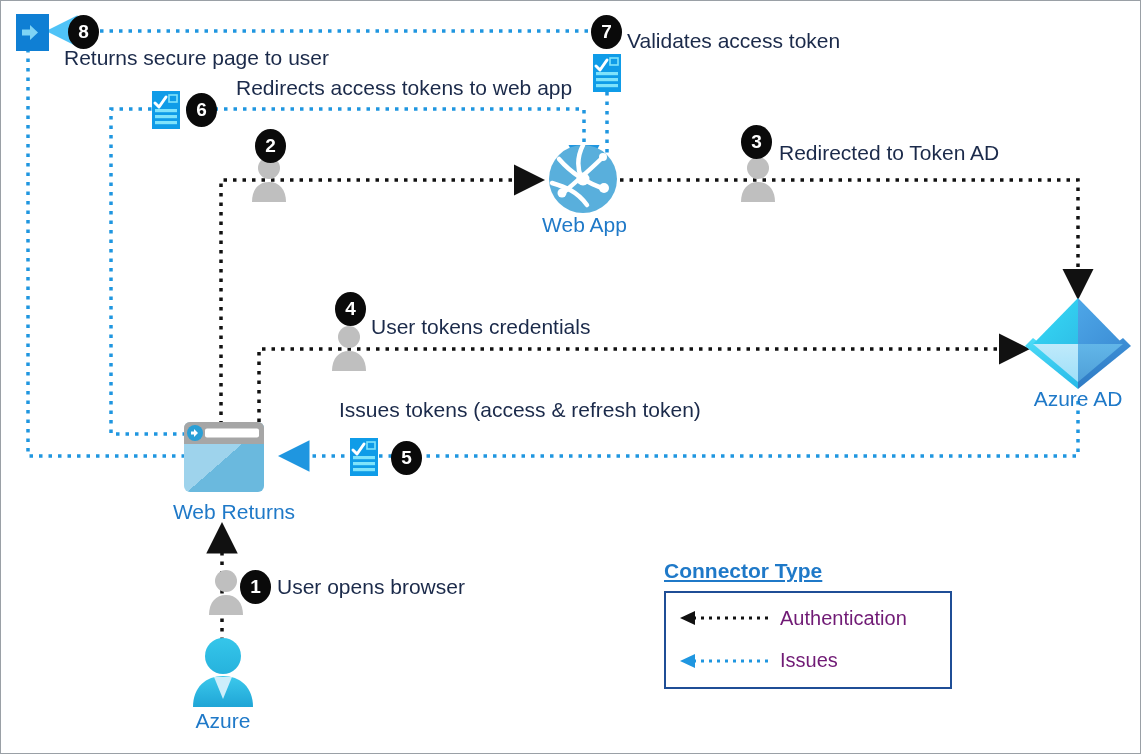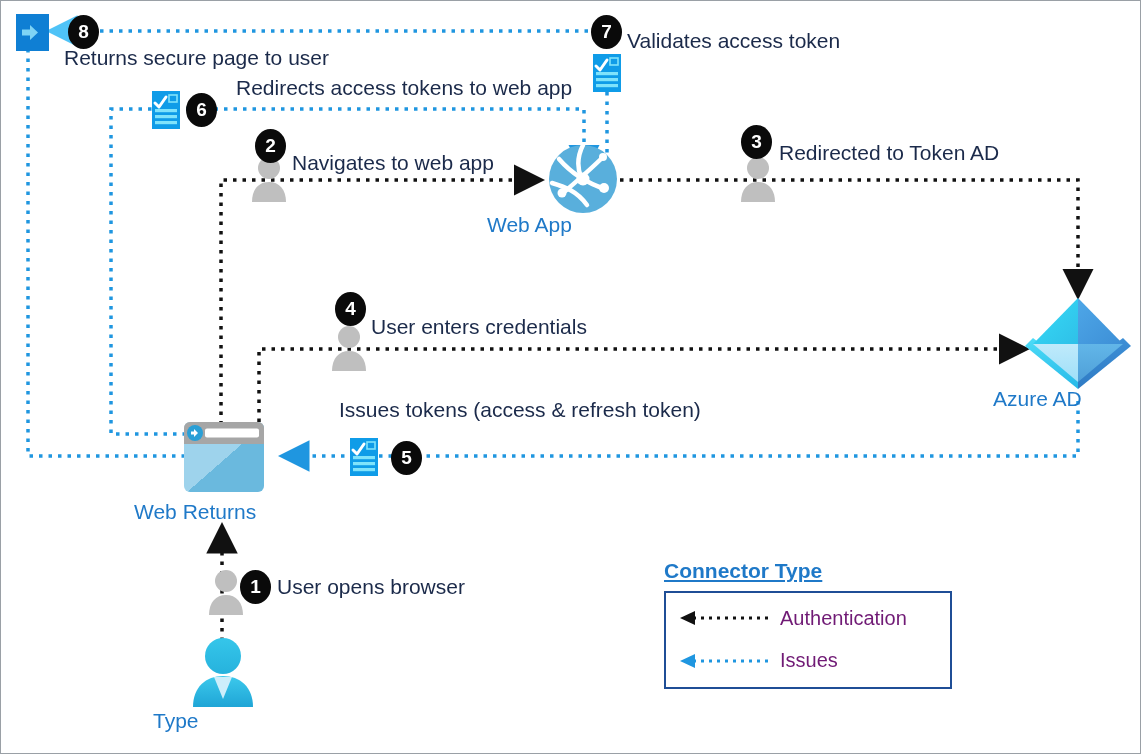--- a/index.html
+++ b/index.html
@@ -12,21 +12,21 @@
     border:1px solid #9aa0a6;
     box-sizing:border-box;
     overflow:hidden;
   }
   #wires{position:absolute;left:0;top:0;width:1141px;height:754px;}
   .node{position:absolute;}
   .nlabel{
     position:absolute;
     color:#1f79c8;
     font-size:21px;
-    text-align:left;
+    text-align:center;
     white-space:nowrap;
     font-family:"Liberation Sans", sans-serif;
   }
   .steptext{
     position:absolute;
     color:#1b2a4a;
     font-size:21px;
     white-space:nowrap;
     font-family:"Liberation Sans", sans-serif;
   }
@@ -219,49 +219,48 @@
         <linearGradient id="ub" x1="0" y1="0" x2="0" y2="1">
           <stop offset="0%" stop-color="#3cc9ec"></stop>
             <stop offset="100%" stop-color="#1fa5d6"></stop>
         </linearGradient>
       </defs>
       <circle cx="34" cy="19" r="18" fill="url(#uh)"></circle>
       <path d="M4,70 C4,50 17,39 34,39 C51,39 64,50 64,70 z" fill="url(#ub)"></path>
       <path d="M25,40 L34,62 L43,40 z" fill="#cdeefb"></path>
     </svg>
   </div>
-  <div class="nlabel" style="left:152px;top:708px;width:140px;">Type</div>
+  <div class="nlabel" style="left:152px;top:708px;width:140px;">Azure</div>
 
   <svg class="person" style="left:208px;top:568px;" viewBox="0 0 34 46" xmlns="http://www.w3.org/2000/svg">
     <circle cx="17" cy="12" r="11" fill="#bfbfbf"></circle>
     <path d="M0,46 C0,33 7,26 17,26 C27,26 34,33 34,46 z" fill="#bfbfbf"></path>
   </svg>
   <div class="badge" style="left:239px;top:569px;">1</div>
   <div class="steptext" style="left:276px;top:574px;">User opens browser</div>
 
   <svg class="person" style="left:251px;top:155px;" viewBox="0 0 34 46" xmlns="http://www.w3.org/2000/svg">
     <circle cx="17" cy="12" r="11" fill="#bfbfbf"></circle>
     <path d="M0,46 C0,33 7,26 17,26 C27,26 34,33 34,46 z" fill="#bfbfbf"></path>
   </svg>
   <div class="badge" style="left:254px;top:128px;">2</div>
-  <div class="steptext" style="left:291px;top:150px;">Navigates to web app</div>
 
   <svg class="person" style="left:740px;top:155px;" viewBox="0 0 34 46" xmlns="http://www.w3.org/2000/svg">
     <circle cx="17" cy="12" r="11" fill="#bfbfbf"></circle>
     <path d="M0,46 C0,33 7,26 17,26 C27,26 34,33 34,46 z" fill="#bfbfbf"></path>
   </svg>
   <div class="badge" style="left:740px;top:124px;">3</div>
   <div class="steptext" style="left:778px;top:140px;">Redirected to Token AD</div>
 
   <svg class="person" style="left:331px;top:324px;" viewBox="0 0 34 46" xmlns="http://www.w3.org/2000/svg">
     <circle cx="17" cy="12" r="11" fill="#bfbfbf"></circle>
     <path d="M0,46 C0,33 7,26 17,26 C27,26 34,33 34,46 z" fill="#bfbfbf"></path>
   </svg>
   <div class="badge" style="left:334px;top:291px;">4</div>
-  <div class="steptext" style="left:370px;top:314px;">User enters credentials</div>
+  <div class="steptext" style="left:370px;top:314px;">User tokens credentials</div>
 
   <svg class="tokenicon" style="left:349px;top:437px;" viewBox="0 0 28 38" xmlns="http://www.w3.org/2000/svg">
     <rect x="0" y="0" width="28" height="38" fill="#0f9ce8"></rect>
     <path d="M3,12 L7,16 L14,6" stroke="#ffffff" stroke-width="3" fill="none" stroke-linecap="round" stroke-linejoin="round"></path>
     <rect x="17" y="4" width="8" height="7" fill="none" stroke="#7fe3fb" stroke-width="1.6"></rect>
     <rect x="3" y="18" width="22" height="3.2" fill="#7fe3fb"></rect>
     <rect x="3" y="24" width="22" height="3.2" fill="#7fe3fb"></rect>
     <rect x="3" y="30" width="22" height="3.2" fill="#7fe3fb"></rect>
   </svg>
   <div class="badge" style="left:390px;top:440px;">5</div>

